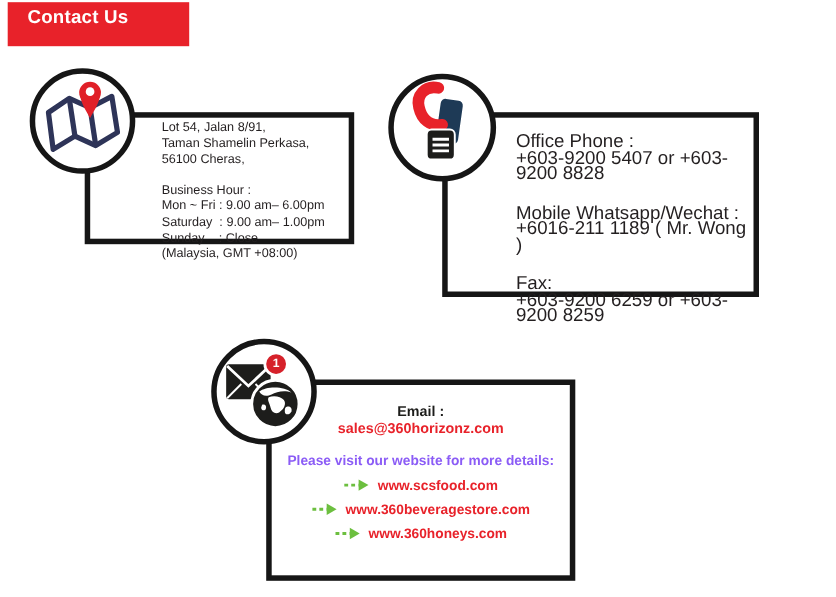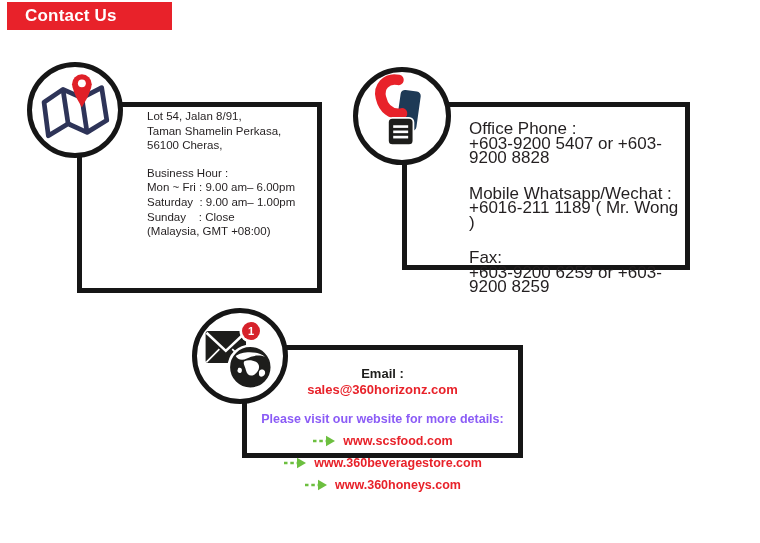--- a/index.html
+++ b/index.html
@@ -3,31 +3,31 @@
 <meta charset="utf-8">
 <style>
   * { margin:0; padding:0; box-sizing:border-box; }
   html,body { background:#ffffff; }
   .page {
     position:relative; width:760px; height:543px; background:#ffffff;
     font-family:"Liberation Sans", sans-serif; color:#231f20; overflow:hidden;
   }
   
   .banner {
-    position:absolute; left:7px; top:2px; width:165px; height:28px;
+    position:absolute; left:7px; top:2px; width:165px; height:40px;
     background:#e8222a; color:#ffffff; font-weight:bold; font-size:17px;
     line-height:28px; padding-left:18px; letter-spacing:0.2px;
   }
   
   .card {
     position:absolute; border:5px solid #161616; background:#ffffff;
   }
-  .card-address { left:77px;  top:102px; width:245px; height:191px; }
+  .card-address { left:77px;  top:102px; width:245px; height:120px; }
   .card-phone   { left:402px; top:102px; width:288px; height:168px; }
-  .card-email   { left:242px; top:345px; width:281px; height:113px; }
+  .card-email   { left:242px; top:345px; width:281px; height:183px; }
 
   
   .medallion {
     position:absolute; border:5px solid #161616; border-radius:50%;
     background:#ffffff; z-index:5;
   }
   .medallion svg { position:absolute; left:0; top:0; }
   .med-map   { left:27px;  top:62px;  width:96px; height:96px; }
   .med-phone { left:353px; top:67px;  width:98px; height:98px; }
   .med-email { left:192px; top:308px; width:96px; height:96px; }

